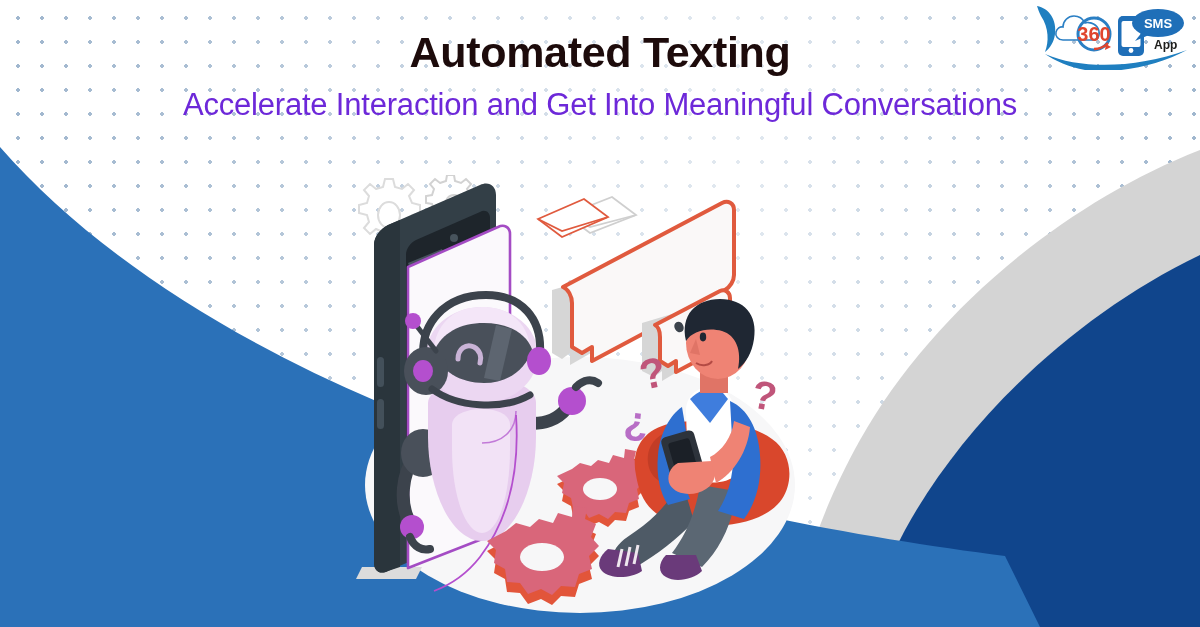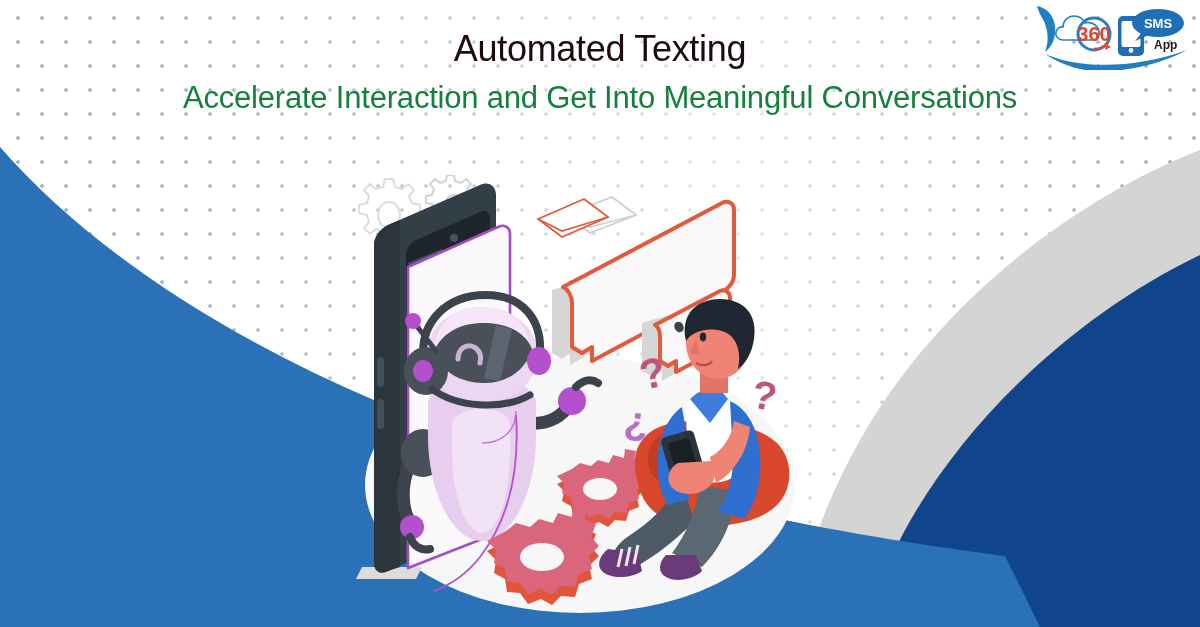--- a/index.html
+++ b/index.html
@@ -25,27 +25,27 @@
 
   
   .shapes { position:absolute; inset:0; }
 
   
   .title-wrap {
     position:absolute; top:30px; left:0; width:1200px;
     text-align:center; z-index:6;
   }
   #heading {
-    font-size:36px; font-weight:normal; letter-spacing:-.3px;
+    font-size:43px; font-weight:bold; letter-spacing:-.3px;
     color:#1d0b0b; line-height:1.05;
   }
   #subheading {
     margin-top:12px;
     font-size:31px; font-weight:400; letter-spacing:-.2px;
-    color:#15803d; line-height:1.15;
+    color:#6d28d9; line-height:1.15;
   }
 
   
   .logo { position:absolute; top:4px; right:8px; width:165px; height:66px; z-index:8; }
 
   
   .illo { position:absolute; left:330px; top:175px; width:540px; height:452px; z-index:5; }
 </style>
 </head>
 <body>

